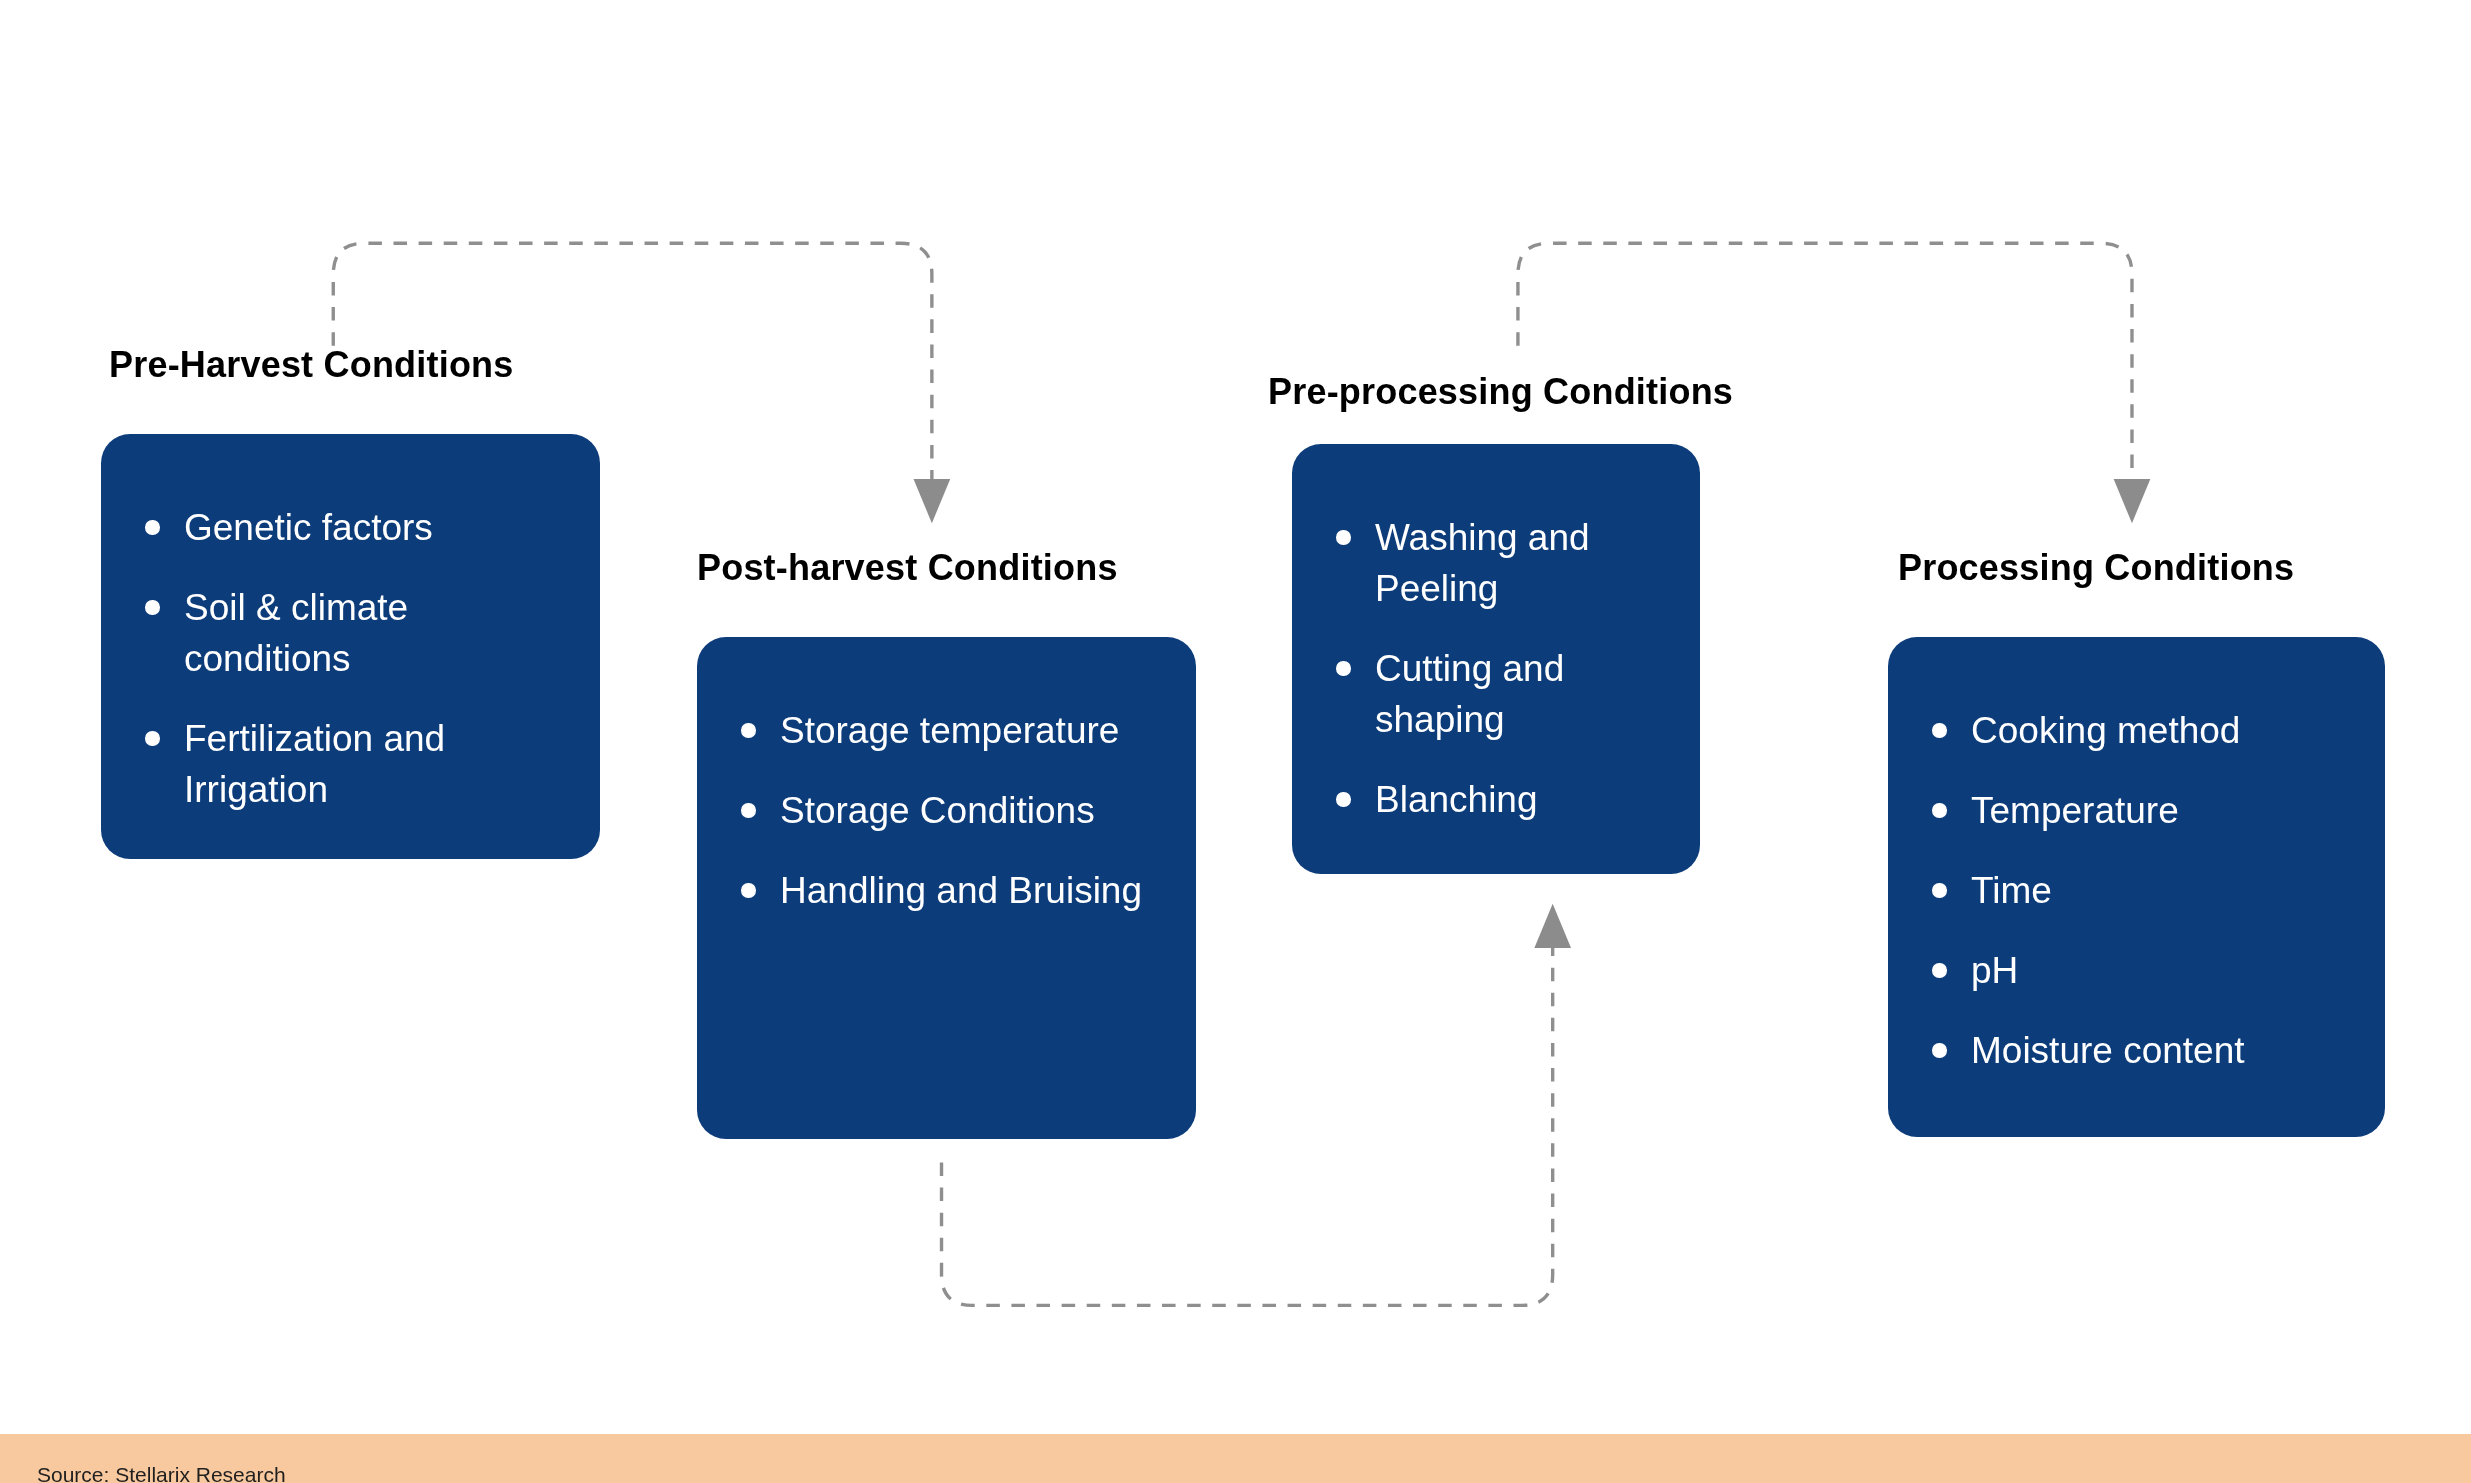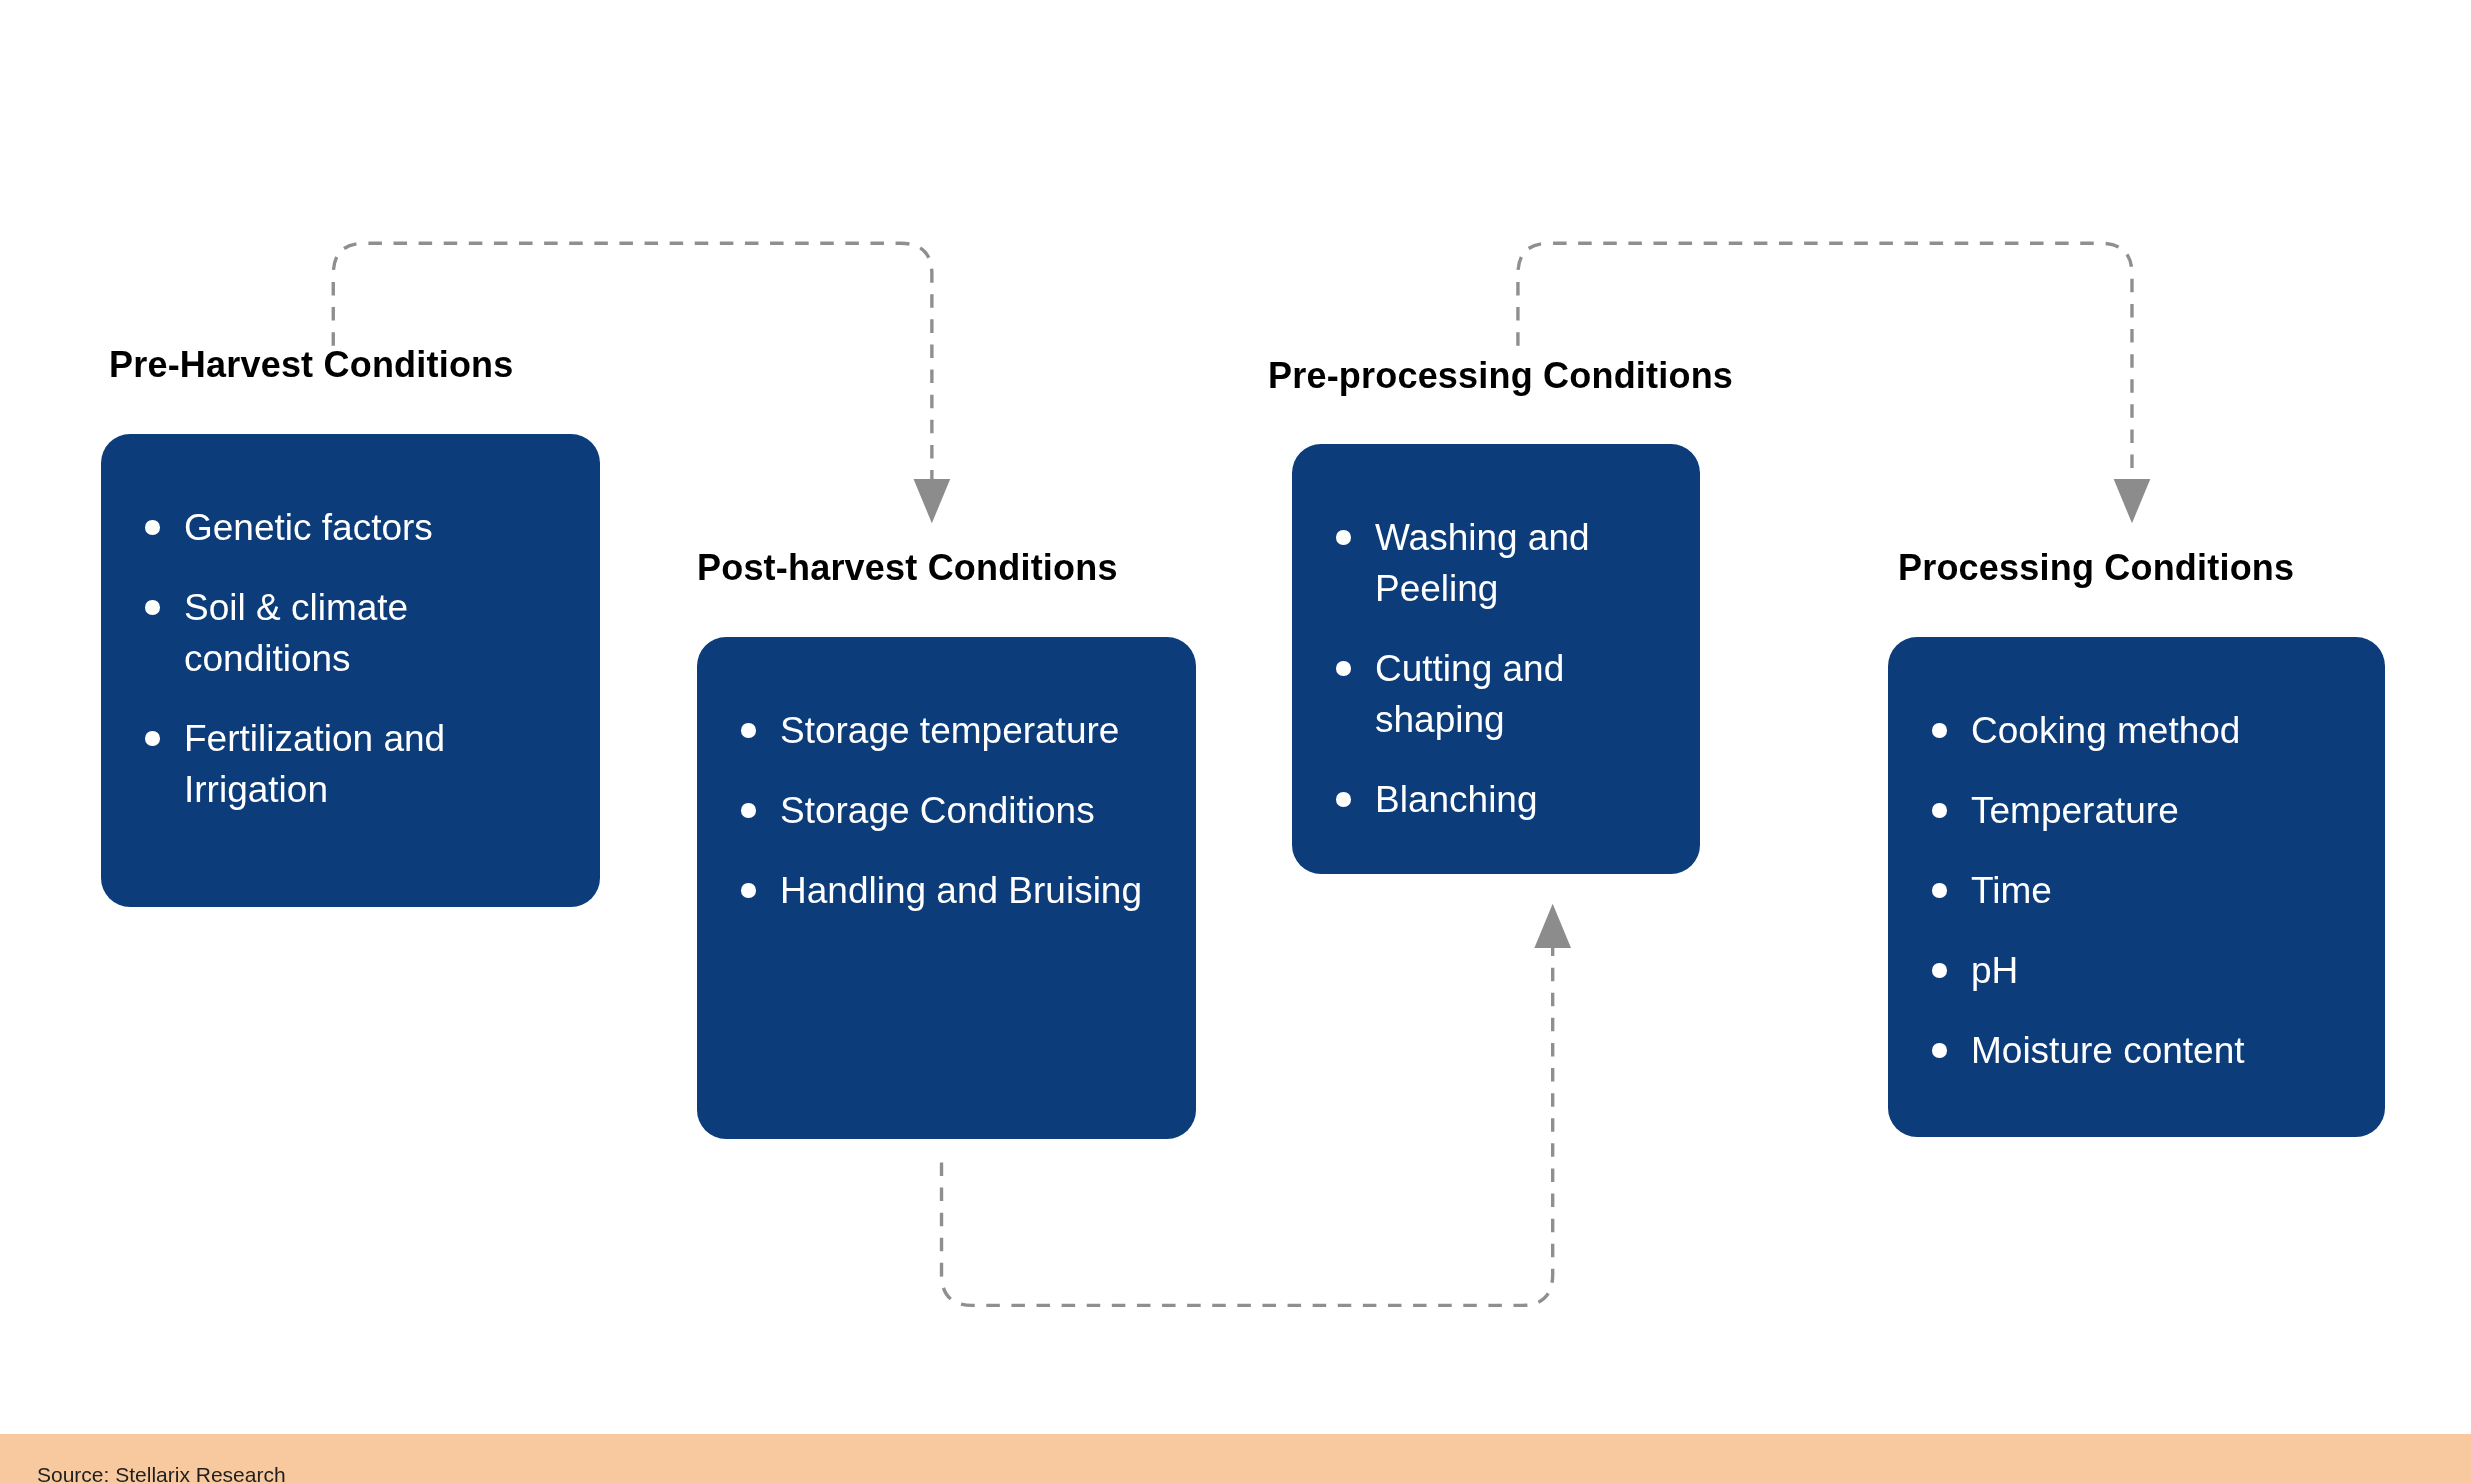--- a/index.html
+++ b/index.html
@@ -26,24 +26,24 @@
   }
   .cond-box li{
     position:relative;padding-left:39px;margin-bottom:29px;
     font-size:37px;line-height:51px;color:var(--box_text,#ffffff);
   }
   .dot{
     position:absolute;left:0;top:18.3px;width:14.5px;height:14.5px;border-radius:50%;
     background:var(--box_text,#ffffff);
   }
   #t1{left:109px;top:336px;}
-  #b1{left:101px;top:434px;width:499px;height:473px;}
+  #b1{left:101px;top:434px;width:499px;height:425px;}
   #t2{left:697px;top:539px;}
   #b2{left:697px;top:637px;width:499px;height:502px;}
-  #t3{left:1268px;top:347px;text-align:center;}
+  #t3{left:1268px;top:363px;text-align:center;}
   #b3{left:1292px;top:444px;width:408px;height:430px;}
   #t4{left:1898px;top:539px;text-align:center;}
   #b4{left:1888px;top:637px;width:497px;height:500px;}
   .footer{
     position:absolute;left:0;bottom:0;width:2472px;height:49px;
     background:var(--footer_bg,#f8c99e);
   }
   .footer span{
     position:absolute;left:37px;top:16px;line-height:49px;
     font-size:21px;color:var(--footer_text,#1f1f1f);

